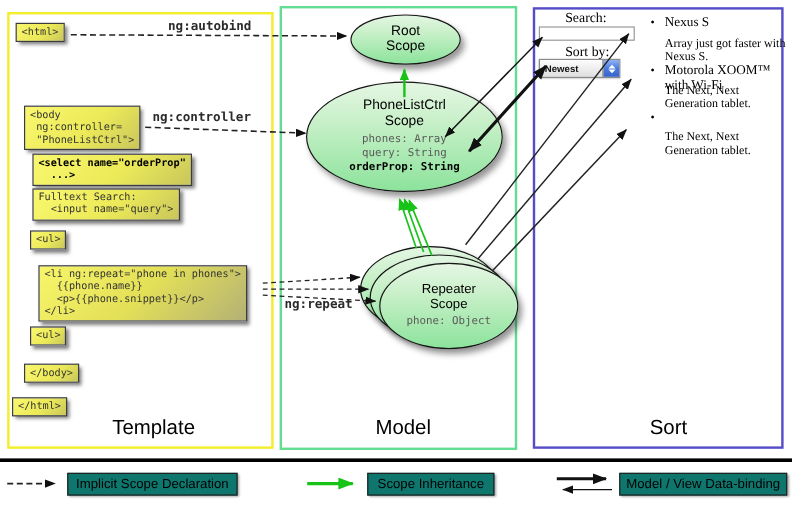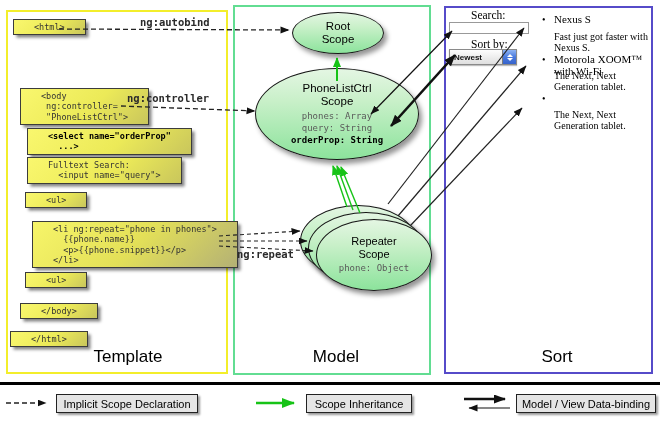--- a/index.html
+++ b/index.html
@@ -7,21 +7,21 @@
           font-family:"Liberation Sans",sans-serif;}
   .panel{position:absolute;border:2px solid;background:#fff;}
   #panel-template{left:6px;top:10px;width:218px;height:360px;border-color:#f3ee2b;}
   #panel-model{left:233px;top:5px;width:194px;height:366px;border-color:#62dd92;}
   #panel-view{left:444px;top:6px;width:205px;height:364px;border-color:#564bc9;}
   .panel-label{position:absolute;font-size:17px;color:#000;width:120px;text-align:center;}
 
   .codebox{position:absolute;background:linear-gradient(135deg,#f9f76e 0%,#ecea58 55%,#c9c65c 100%);
            border:1.4px solid #3c3c3c;box-shadow:2.5px 2.5px 3px rgba(0,0,0,.5);
            font-family:"DejaVu Sans Mono",monospace;font-size:8.5px;line-height:1.22;
-           color:#333;padding:2px 20px;white-space:pre;}
+           color:#333;padding:2px 4px;white-space:pre;}
   .codebox.bold{font-weight:bold;color:#000;}
 
   .ellipse{position:absolute;border:1.8px solid #161616;border-radius:50%;
            background:linear-gradient(180deg,#e4f6e3 0%,#c9f0c9 35%,#8ce39c 100%);
            box-shadow:3px 4px 5px rgba(0,0,0,.42);
            display:flex;flex-direction:column;align-items:center;justify-content:center;text-align:center;}
   .ellipse .title{font-size:11.5px;color:#000;white-space:pre;line-height:1.15;}
   .ellipse .prop{font-family:"DejaVu Sans Mono",monospace;font-size:9px;color:#5a5a5a;line-height:1.3;white-space:pre;}
   .ellipse .prop.bold{font-weight:bold;color:#000;}
 
@@ -45,21 +45,21 @@
                         border-left:1px solid #7a7a7a;display:flex;flex-direction:column;
                         align-items:center;justify-content:center;gap:1px;}
   .tri-up{width:0;height:0;border-left:3px solid transparent;border-right:3px solid transparent;
           border-bottom:3px solid #fff;}
   .tri-down{width:0;height:0;border-left:3px solid transparent;border-right:3px solid transparent;
             border-top:3px solid #fff;}
 
   #overlay{position:absolute;left:0;top:0;width:660px;height:421px;pointer-events:none;}
 
   #separator{position:absolute;left:0;top:382px;width:660px;height:3px;background:#000;}
-  .legend-box{position:absolute;top:394px;height:17px;border:1.5px solid #222;background:#e5e5e5;
+  .legend-box{position:absolute;top:394px;height:17px;border:1.5px solid #222;background:#0f766e;
               box-shadow:1.5px 1.5px 2px rgba(0,0,0,.4);font-size:11px;color:#000;
               display:flex;align-items:center;justify-content:center;}
 </style>
 </head>
 <body>
 
 <div id="canvas">
 
   <div class="panel" id="panel-template"></div>
   <div class="panel" id="panel-model"></div>
@@ -119,21 +119,21 @@
   <div id="sort-select">
     <span class="val">Newest</span>
     <span class="stepper">
       <span class="tri-up"></span>
         <span class="tri-down"></span>
     </span>
   </div>
 
   <div class="serif bullet" style="left:522px;top:14px;">•</div>
   <div class="serif item-name" style="left:534px;top:13px;">Nexus S</div>
-  <div class="serif item-desc" style="left:534px;top:31px;">Fast just got faster with Nexus S.</div>
+  <div class="serif item-desc" style="left:534px;top:31px;">Array just got faster with Nexus S.</div>
 
   <div class="serif bullet" style="left:522px;top:54px;">•</div>
   <div class="serif item-name" style="left:534px;top:53px;">Motorola XOOM™ with Wi-Fi</div>
   <div class="serif item-desc" style="left:534px;top:70px;">The Next, Next Generation tablet.</div>
 
   <div class="serif bullet" style="left:522px;top:93px;">•</div>
   <div class="serif item-desc" style="left:534px;top:109px;">The Next, Next Generation tablet.</div>
 
   <div id="separator"></div>
   <div class="legend-box" style="left:56px;width:140px;">Implicit Scope Declaration</div>

